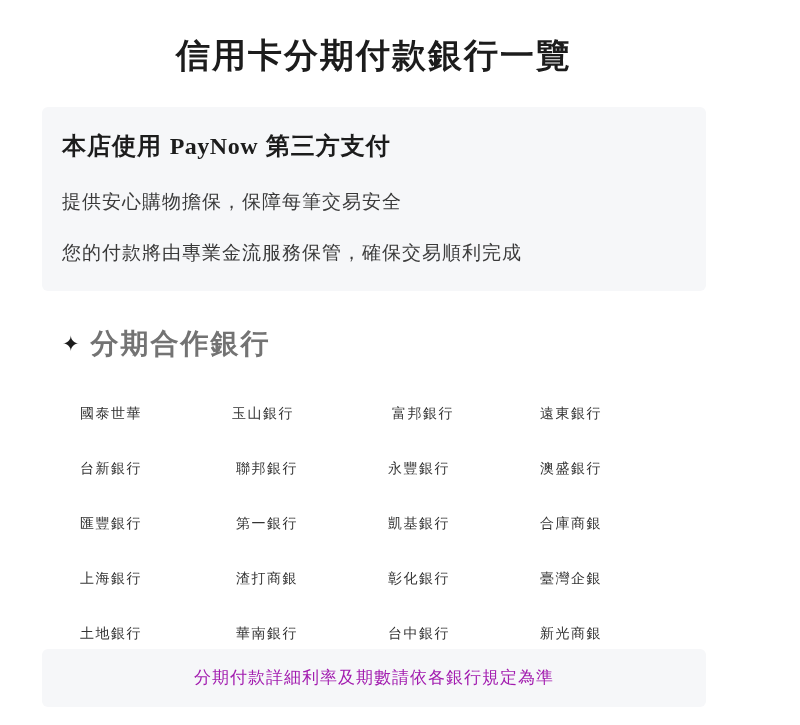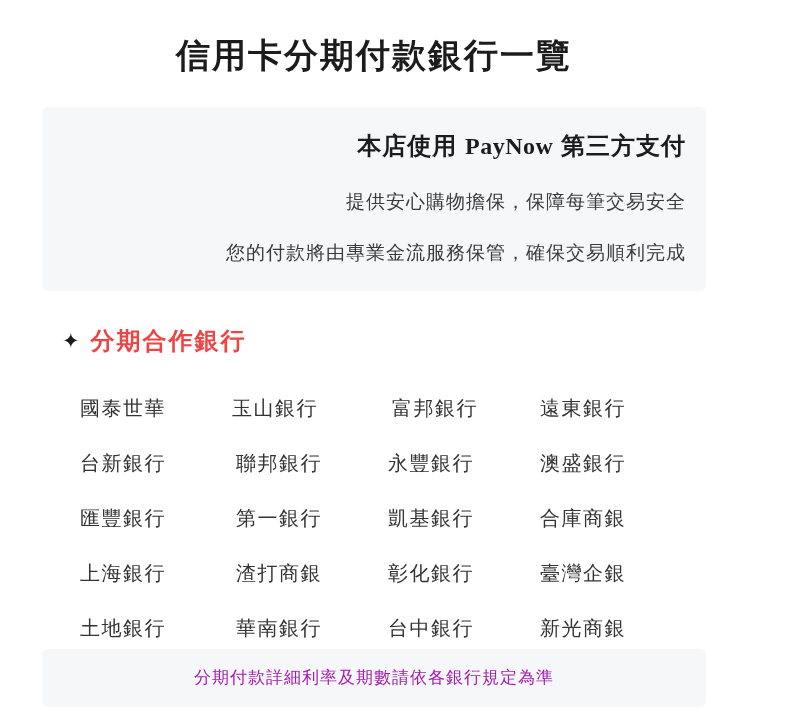--- a/index.html
+++ b/index.html
@@ -28,21 +28,21 @@
     letter-spacing: 2px;
     color: #1c1c1c;
     padding-top: 33px;
     line-height: 1.3;
   }
   .paynow-panel {
     margin: 30px 42px 0 42px;
     background: #f6f7f9;
     border-radius: 6px;
     padding: 22px 20px 24px 20px;
-    text-align: right;
+    text-align: left;
   }
   .paynow-title {
     font-size: 24px;
     font-weight: 700;
     color: #1c1c1c;
     letter-spacing: 1px;
     line-height: 1.4;
   }
   .paynow-title .brand {
     font-family: "Liberation Serif", serif;
@@ -61,36 +61,36 @@
     align-items: center;
     margin: 34px 0 0 62px;
   }
   .section-star {
     font-size: 21px;
     color: #1c1c1c;
     margin-right: 11px;
     line-height: 1;
   }
   .section-title {
-    font-size: 24px;
+    font-size: 28px;
     font-weight: 700;
     letter-spacing: 2px;
-    color: #ef4444;
+    color: #737373;
   }
   .bank-grid {
     margin: 24px 62px 0 62px;
     display: grid;
     grid-template-columns: repeat(4, 1fr);
     row-gap: 0;
   }
   .bank-cell {
     height: 55px;
     display: flex;
     align-items: center;
-    font-size: 20px;
+    font-size: 14px;
     letter-spacing: 1.5px;
     color: #333333;
     white-space: nowrap;
   }
   .bank-grid .col-0 { justify-content: flex-start; padding-left: 18px; }
   .bank-grid .col-1 { justify-content: flex-start; padding-left: 18px; }
   .bank-grid .col-2 { justify-content: flex-start; padding-left: 14px; }
   .bank-grid .col-3 { justify-content: flex-start; padding-left: 10px; }
   .footer-note {
     position: absolute;

